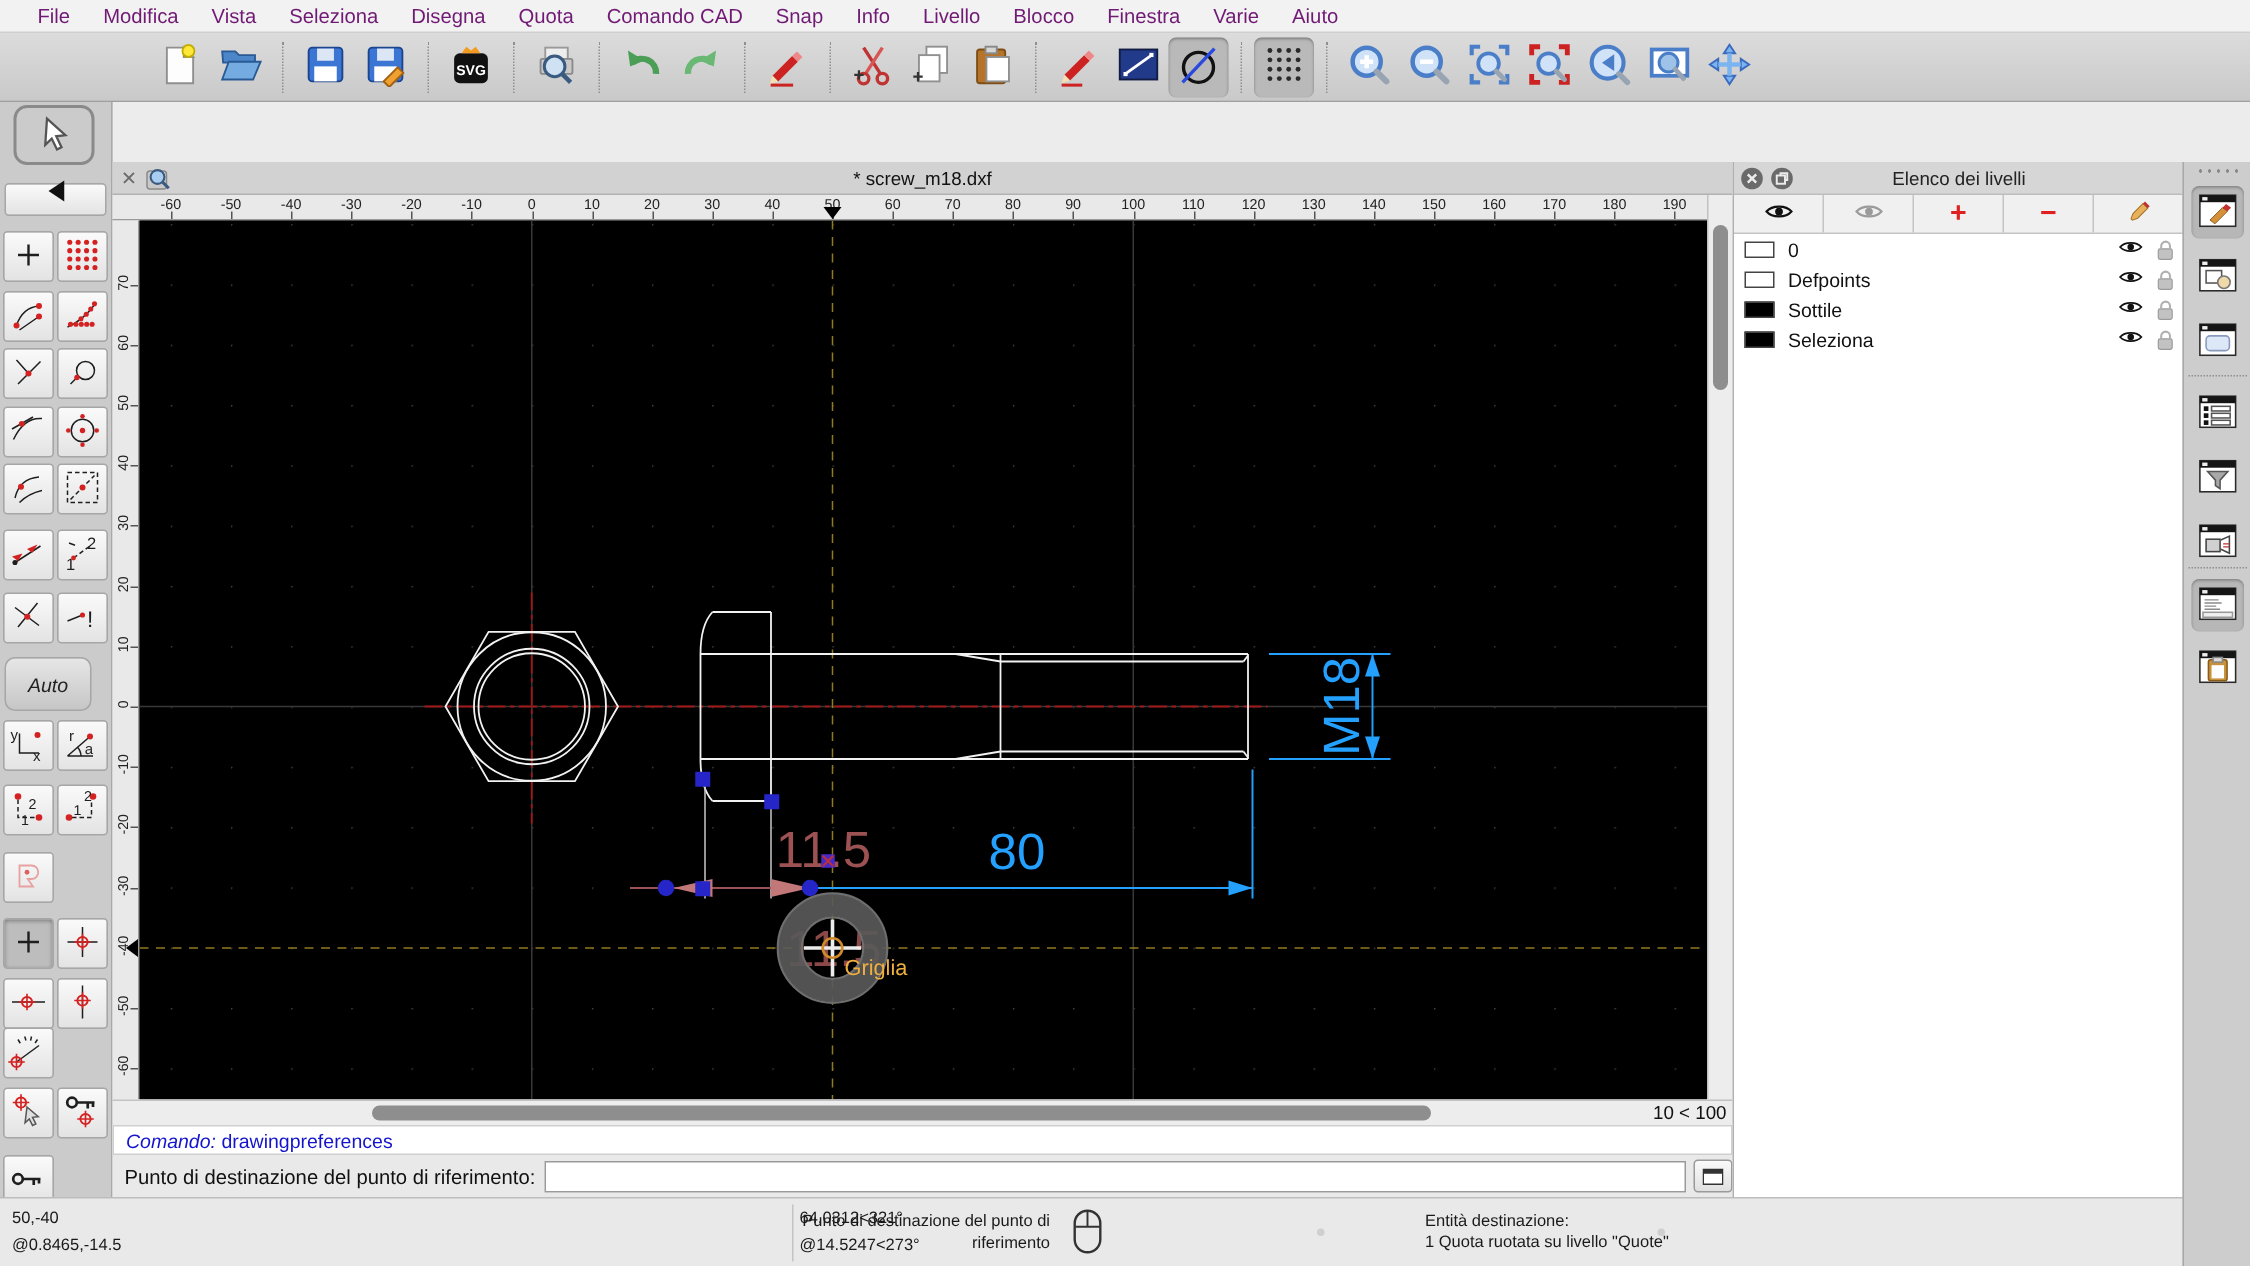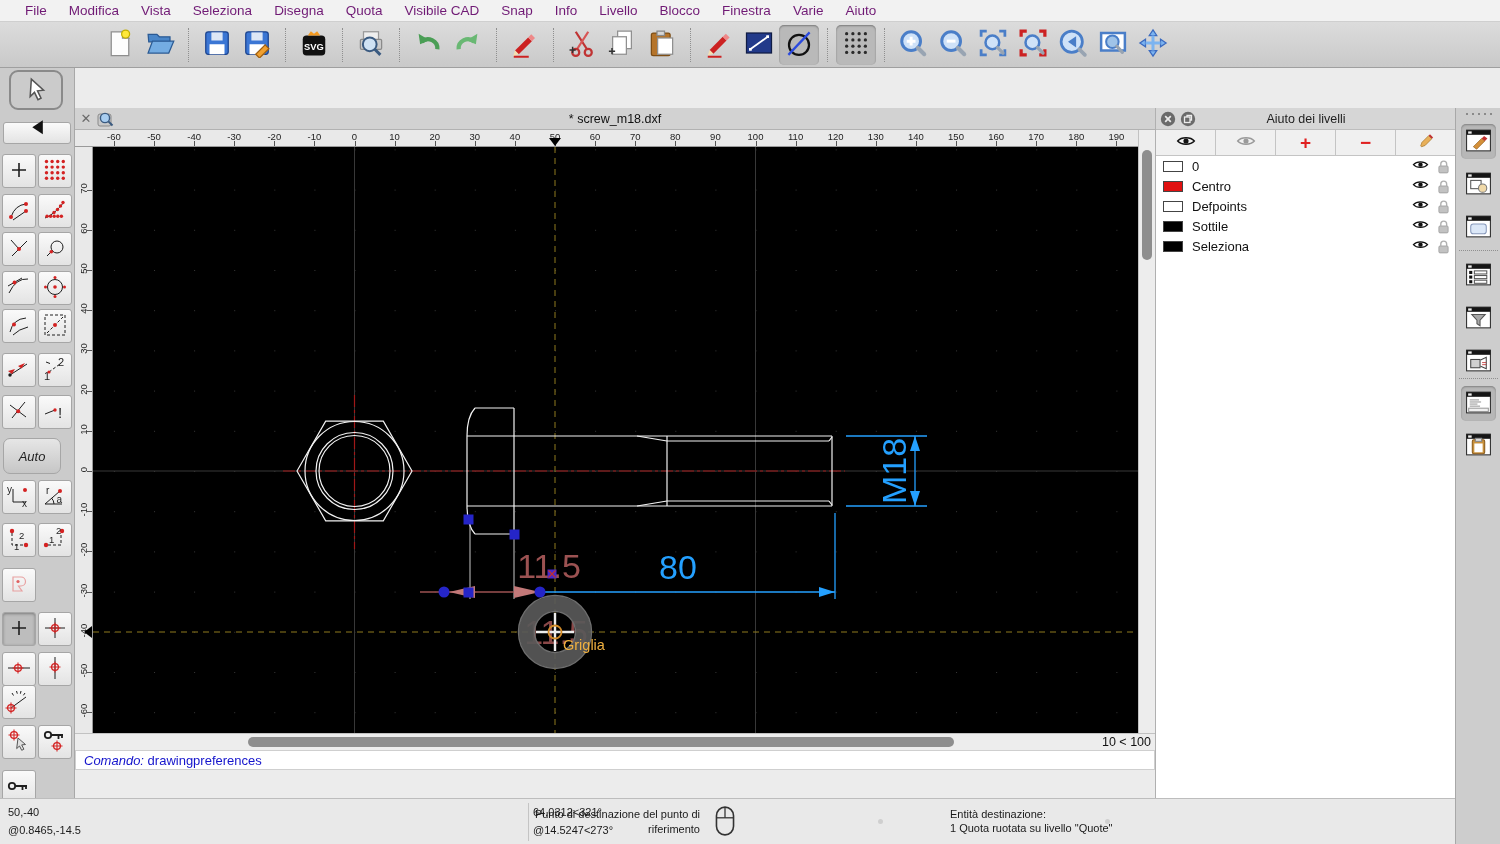--- a/index.html
+++ b/index.html
@@ -108,21 +108,21 @@
 
 <div id="app">
 
   <div id="menubar" class="abs">
       <span class="menu-item">File</span>
       <span class="menu-item">Modifica</span>
       <span class="menu-item">Vista</span>
       <span class="menu-item">Seleziona</span>
       <span class="menu-item">Disegna</span>
       <span class="menu-item">Quota</span>
-      <span class="menu-item">Visibile CAD</span>
+      <span class="menu-item">Comando CAD</span>
       <span class="menu-item">Snap</span>
       <span class="menu-item">Info</span>
       <span class="menu-item">Livello</span>
       <span class="menu-item">Blocco</span>
       <span class="menu-item">Finestra</span>
       <span class="menu-item">Varie</span>
       <span class="menu-item">Aiuto</span>
     </div>
   <div id="toolbar" class="abs">
       <div class="tb-group">
@@ -765,20 +765,30 @@
 
   <div id="vscroll" class="abs">
     <div id="vthumb" class="abs"></div>
   </div>
   <div id="hscrollrow" class="abs">
     <div id="hthumb" class="abs"></div>
     <div id="zoomlevel" class="abs">10 &lt; 100</div>
   </div>
 
   <div id="cmdhistory" class="abs"><span class="pfx">Comando:</span><span> drawingpreferences</span></div>
+  <div id="cmdprompt" class="abs">
+    <label>Punto di destinazione del punto di riferimento:</label>
+    <input id="cmdinput" type="text" value="" style="">
+    <div id="cmdtoggle">
+      <svg width="14" height="11" viewBox="0 0 14 11">
+          <rect x="0.5" y="0.5" width="13" height="10" fill="#fff" stroke="#333"></rect>
+          <rect x="0.5" y="0.5" width="13" height="3" fill="#333"></rect>
+        </svg>
+    </div>
+  </div>
 
   <div id="statusbar" class="abs">
     <div class="st" style="left:8px;top:7px">50,-40</div>
     <div class="st" style="left:8px;top:25px">@0.8465,-14.5</div>
     <div id="st-div" class="abs"></div>
     <div class="st" style="left:533px;top:7px">64.0312&lt;321°</div>
     <div class="st" style="left:533px;top:25px">@14.5247&lt;273°</div>
     <div id="st-hint" class="abs">Punto di destinazione del punto di riferimento</div>
     <div class="abs" style="left:714px;top:6px;width:22px;height:32px">
       <svg viewBox="0 0 20 30" width="22" height="32">
@@ -801,21 +811,21 @@
             <path d="M5.2 5.2l5.6 5.6M10.8 5.2l-5.6 5.6" stroke="#ececec" stroke-width="1.7"></path>
           </svg>
       </div>
       <div class="lp-hbtn" style="left:24px">
         <svg viewBox="0 0 16 16">
             <circle cx="8" cy="8" r="7.2" fill="#6a6a6a"></circle>
             <rect x="4.5" y="6" width="5.5" height="5.5" fill="none" stroke="#ececec" stroke-width="1.3"></rect>
             <path d="M7 6V4.5h4.5V9H10" fill="none" stroke="#ececec" stroke-width="1.3"></path>
           </svg>
       </div>
-      <div id="lp-title" class="abs">Aiuto dei livelli</div>
+      <div id="lp-title" class="abs">Elenco dei livelli</div>
     </div>
     <div id="lp-toolbar" class="abs">
         <button class="lp-tbtn">
           <span><svg viewBox="0 0 24 16" xmlns="http://www.w3.org/2000/svg">
               <path d="M2 8C6.5 2.8 17.5 2.8 22 8C17.5 13.2 6.5 13.2 2 8z" fill="none" stroke="#111" stroke-width="1.7"></path>
               <circle cx="12" cy="8" r="3.1" fill="#111"></circle>
             </svg></span>
         </button>
         <button class="lp-tbtn">
           <span><svg viewBox="0 0 24 16" xmlns="http://www.w3.org/2000/svg">
@@ -833,32 +843,20 @@
           <span><svg viewBox="0 0 18 18" xmlns="http://www.w3.org/2000/svg">
               <path d="M3 14.5l1.5-4L12 3l3.5 3.5-7.5 7.5-4 1.5z" fill="#e8b05a" stroke="#a5762a" stroke-width=".8"></path>
               <path d="M12 3l3.5 3.5 1.5-1.5L13.5 1.5z" fill="#c03030"></path>
             </svg></span>
         </button>
       </div>
     <div id="lp-list" class="abs">
         <div class="lp-row">
           <span class="lp-swatch" style="background: rgb(255, 255, 255);"></span>
           <span class="lp-name">0</span>
-          <span class="lp-ic"><svg viewBox="0 0 24 16" xmlns="http://www.w3.org/2000/svg">
-              <path d="M2 8C6.5 2.8 17.5 2.8 22 8C17.5 13.2 6.5 13.2 2 8z" fill="none" stroke="#111" stroke-width="1.7"></path>
-              <circle cx="12" cy="8" r="3.1" fill="#111"></circle>
-            </svg></span>
-          <span class="lp-ic" style="margin-right: 4px;"><svg viewBox="0 0 22 20" xmlns="http://www.w3.org/2000/svg">
-              <rect x="5" y="9" width="12" height="9" rx="1.5" fill="#c2c2c2" stroke="#9a9a9a"></rect>
-              <path d="M7.5 9V6.5a3.8 3.8 0 0 1 7.6 0V9" fill="none" stroke="#b0b0b0" stroke-width="1.8"></path>
-            </svg></span>
-        </div>
-        <div class="lp-row">
-          <span class="lp-swatch" style="background: rgb(224, 16, 16);"></span>
-          <span class="lp-name">Centro</span>
           <span class="lp-ic"><svg viewBox="0 0 24 16" xmlns="http://www.w3.org/2000/svg">
               <path d="M2 8C6.5 2.8 17.5 2.8 22 8C17.5 13.2 6.5 13.2 2 8z" fill="none" stroke="#111" stroke-width="1.7"></path>
               <circle cx="12" cy="8" r="3.1" fill="#111"></circle>
             </svg></span>
           <span class="lp-ic" style="margin-right: 4px;"><svg viewBox="0 0 22 20" xmlns="http://www.w3.org/2000/svg">
               <rect x="5" y="9" width="12" height="9" rx="1.5" fill="#c2c2c2" stroke="#9a9a9a"></rect>
               <path d="M7.5 9V6.5a3.8 3.8 0 0 1 7.6 0V9" fill="none" stroke="#b0b0b0" stroke-width="1.8"></path>
             </svg></span>
         </div>
         <div class="lp-row">

